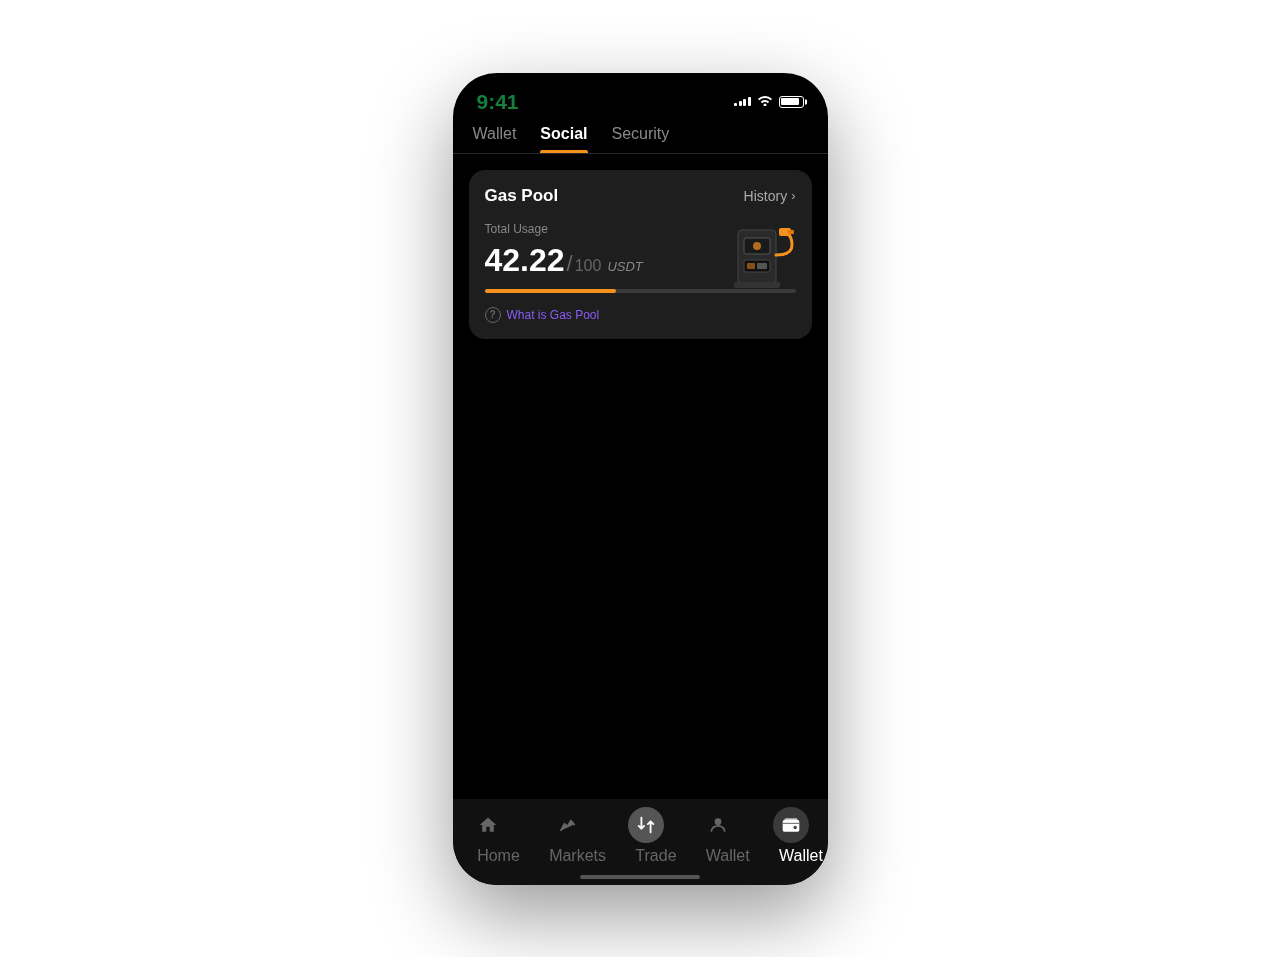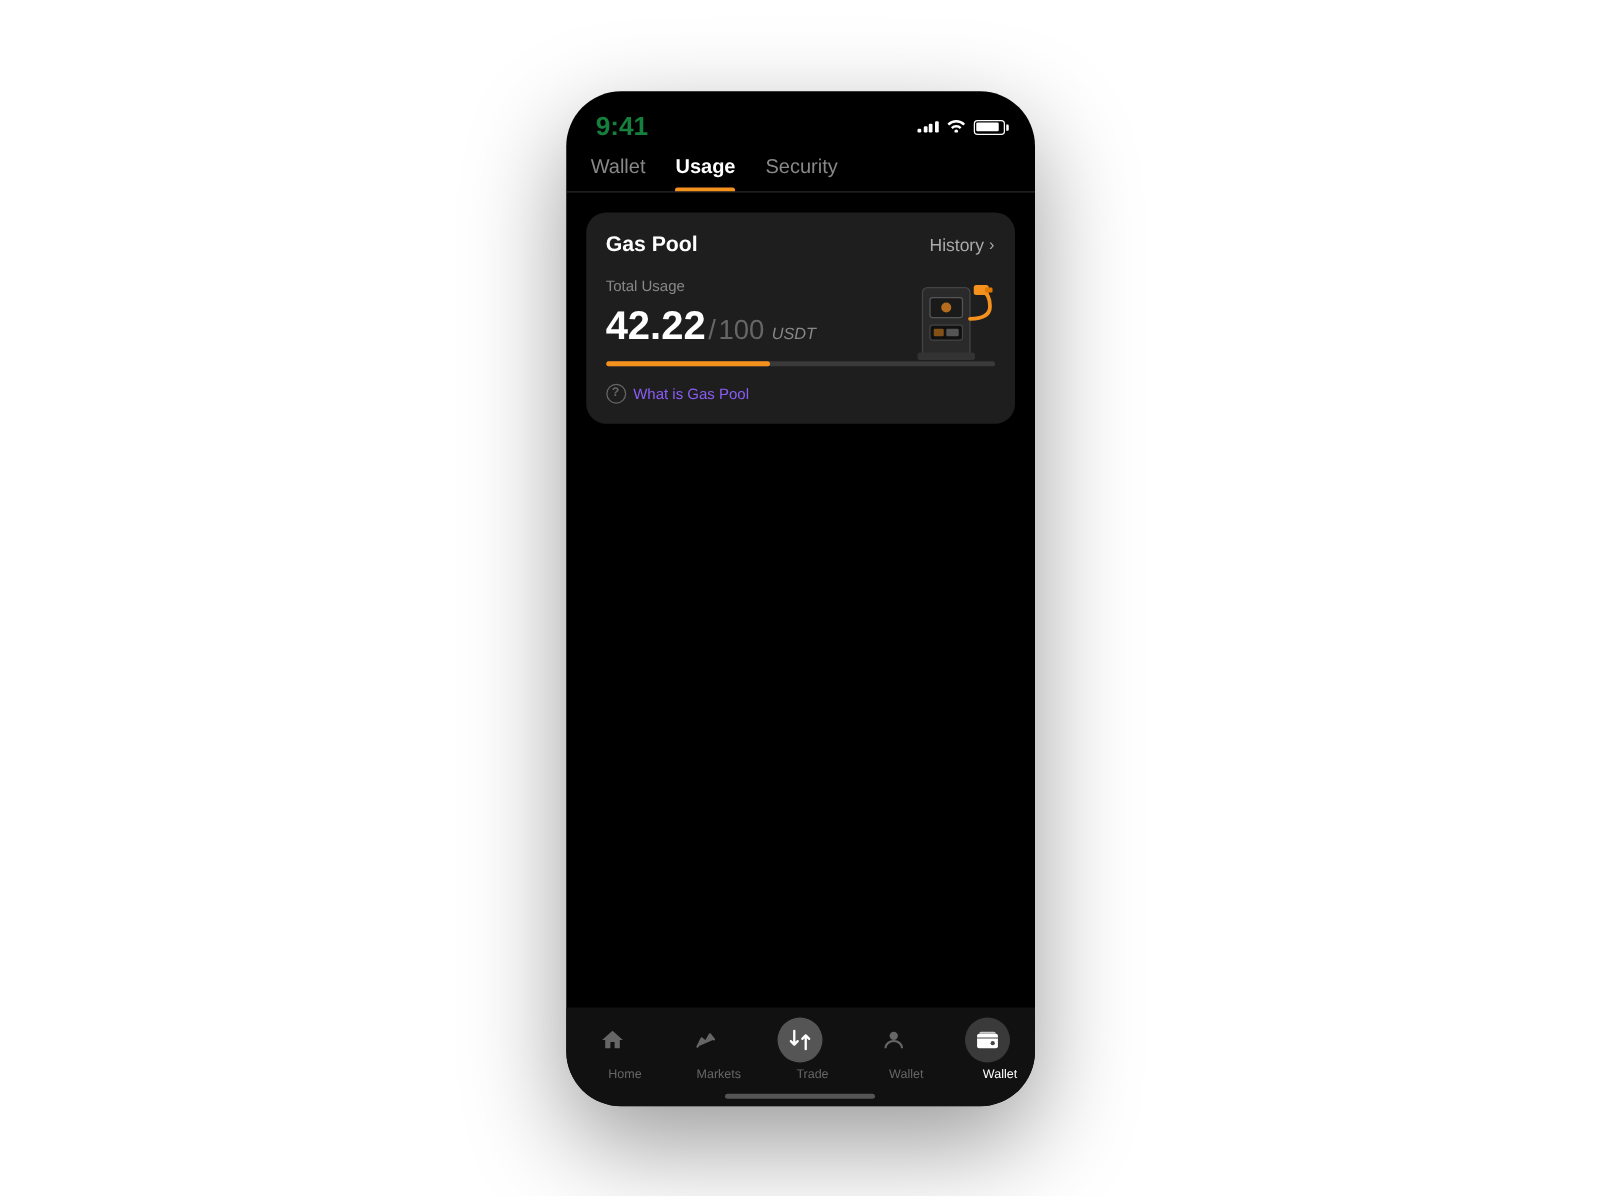--- a/index.html
+++ b/index.html
@@ -161,21 +161,21 @@
       font-weight: 700;
     }
     .amount-slash {
       color: #666;
       font-size: 22px;
       font-weight: 400;
       margin: 0 2px;
     }
     .amount-total {
       color: #666;
-      font-size: 22px;
+      font-size: 16px;
       font-weight: 400;
     }
     .amount-unit {
       color: #888;
       font-size: 13px;
       font-weight: 500;
       margin-left: 6px;
       font-style: italic;
     }
     
@@ -249,21 +249,21 @@
       justify-content: center;
       border-radius: 50%;
     }
     .nav-icon-wrap.active {
       background: #3a3a3a;
     }
     .nav-icon-wrap.trade-active {
       background: #444;
     }
     .nav-label {
-      font-size: 10px;
+      font-size: 16px;
       color: #666;
       padding-left: 20px;
     }
     .nav-label.active {
       color: #fff;
     }
     
     .home-indicator {
       position: absolute;
       bottom: 6px;
@@ -298,21 +298,21 @@
         <div class="battery-fill"></div>
       </div>
     </div>
   </div>
 
   <div class="tab-bar">
     <div class="tab-item">
       <span>Wallet</span>
     </div>
     <div class="tab-item active">
-      <span>Usage</span>
+      <span>Social</span>
     </div>
     <div class="tab-item">
       <span>Security</span>
     </div>
   </div>
 
   <div class="main-content">
 
     <div class="gas-pool-card">
 

